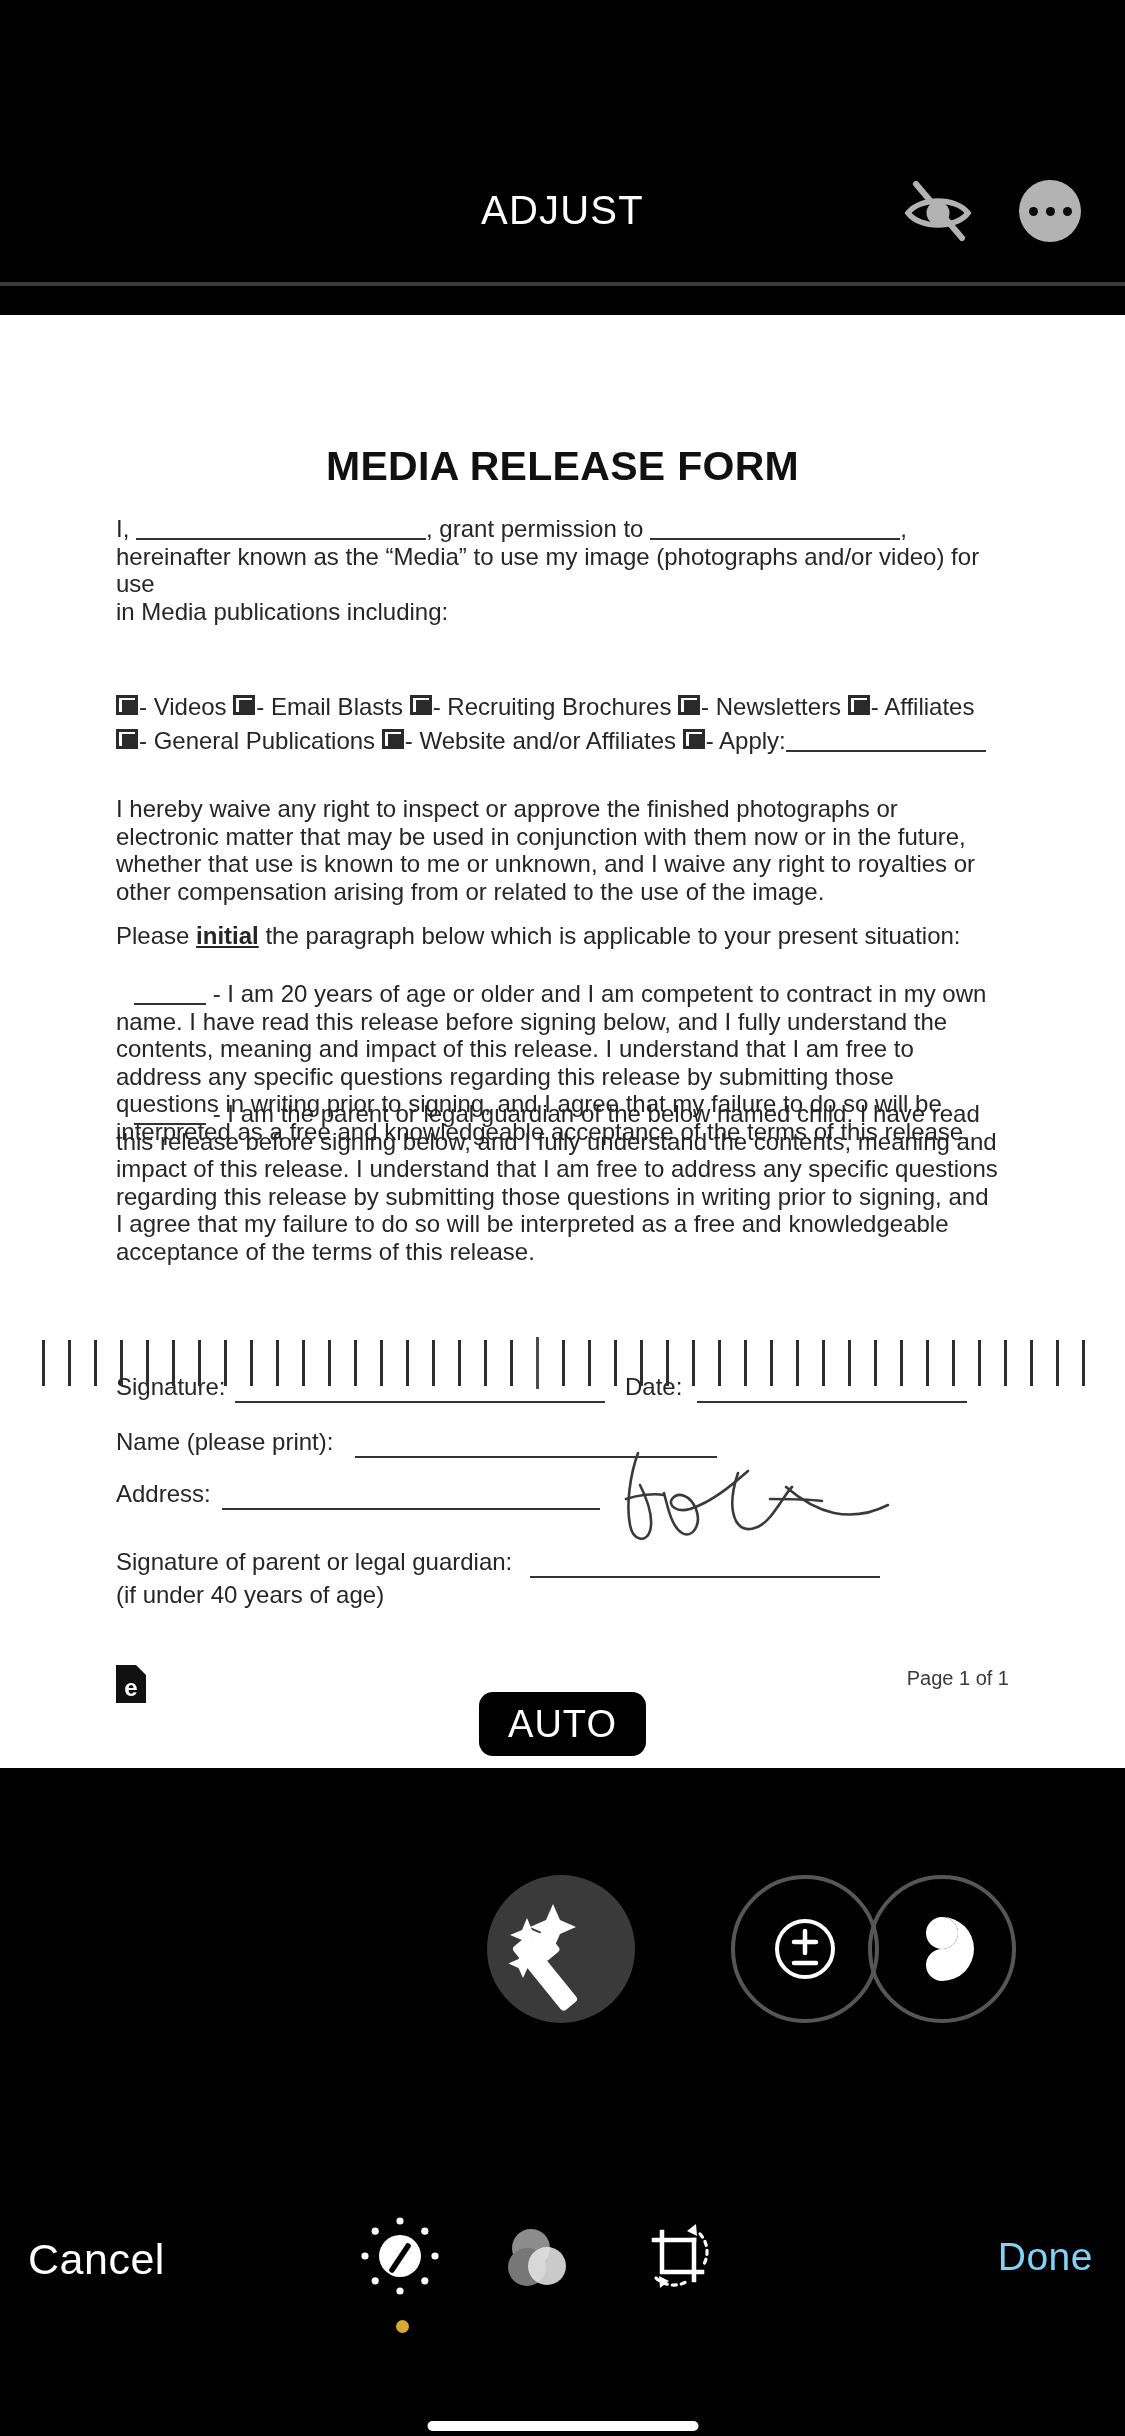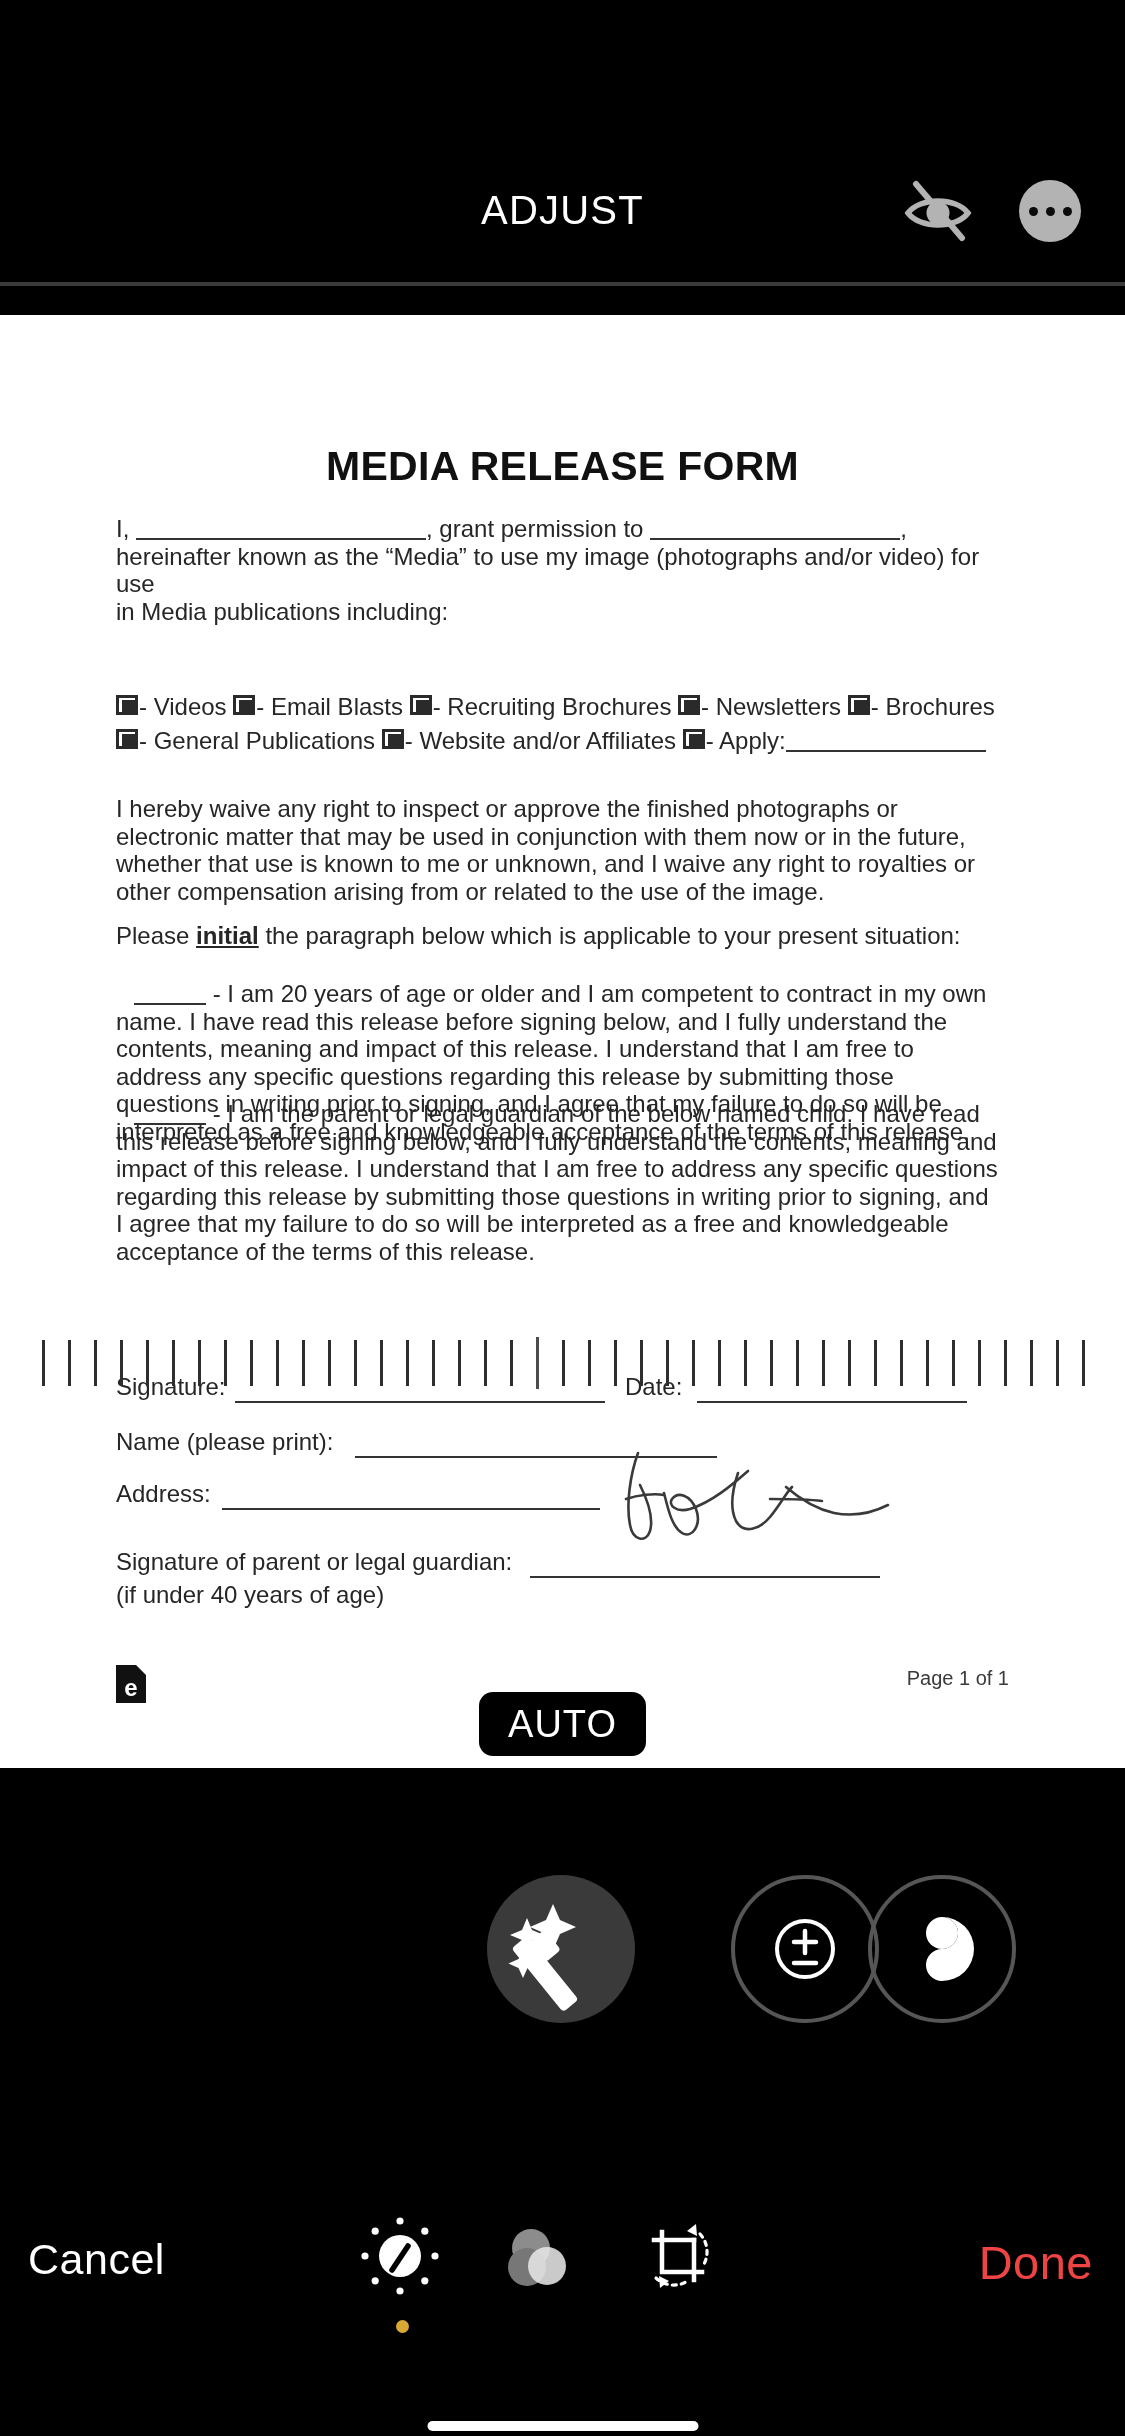--- a/index.html
+++ b/index.html
@@ -96,21 +96,21 @@
   .cbtn.c3{left:868px;top:0;}
 
   
   .ruler{position:absolute;left:0;top:1320px;width:1125px;height:60px;}
   .tick{position:absolute;top:0;width:3px;height:46px;background:#2e2e2e;}
   .tick.mid{background:#4c4c4c;height:52px;top:-3px;}
   .tb-cancel{
     position:absolute;left:28px;top:2215px;font-size:43px;color:#ffffff;letter-spacing:.5px;
   }
   .tb-done{
-    position:absolute;right:32px;top:2215px;font-size:47px;color:#ef4444;letter-spacing:.5px;
+    position:absolute;right:32px;top:2215px;font-size:39px;color:#7dd3fc;letter-spacing:.5px;
   }
   .tb-icon{position:absolute;width:88px;height:88px;top:2192px;}
   .tb-icon.i1{left:356px;}
   .tb-icon.i2{left:494px;}
   .tb-icon.i3{left:634px;}
   .active-dot{
     position:absolute;left:396px;top:2300px;width:13px;height:13px;border-radius:50%;
     background:#d9a933;
   }
 
@@ -163,21 +163,21 @@
         <span>hereinafter known as the “Media” to use my image (photographs and/or video) for use</span><br>
         <span>in Media publications including:</span>
       </div>
 
 
       <div class="p cbrow" style="top:378px;width:880px;">
         <span class="cb"></span><span>- Videos</span>
         <span class="cb"></span><span>- Email Blasts</span>
         <span class="cb"></span><span>- Recruiting Brochures</span>
         <span class="cb"></span><span>- Newsletters</span>
-        <span class="cb"></span><span>- Brochures</span>
+        <span class="cb"></span><span>- Affiliates</span>
       </div>
 
       <div class="p cbrow" style="top:412px;width:880px;">
         <span class="cb"></span><span>- General Publications</span>
         <span class="cb"></span><span>- Website and/or Affiliates</span>
         <span class="cb"></span><span>- Apply:</span><span class="ln" style="width:200px;"></span>
       </div>
 
       <div class="p" style="top:480px;width:882px;">I hereby waive any right to inspect or approve the finished photographs or electronic matter that may be used in conjunction with them now or in the future, whether that use is known to me or unknown, and I waive any right to royalties or other compensation arising from or related to the use of the image.</div>
 

